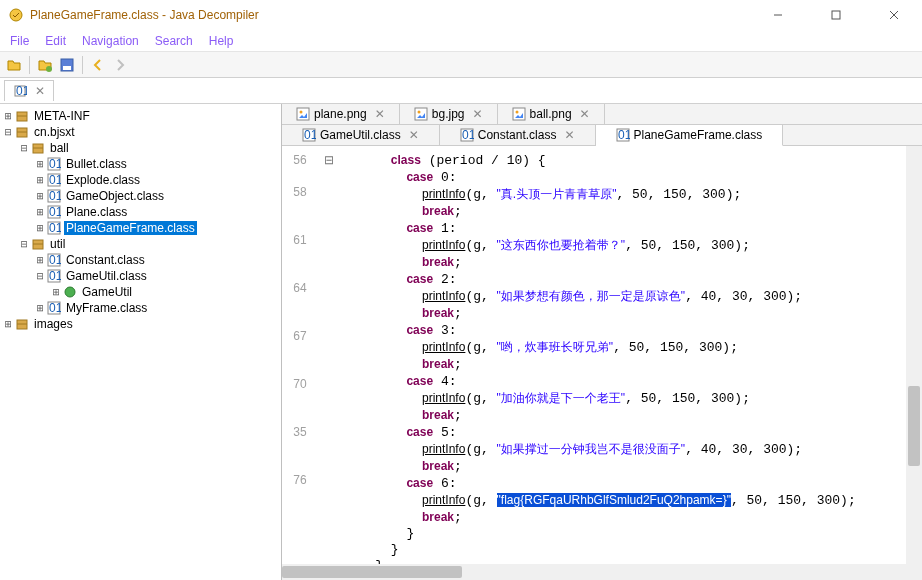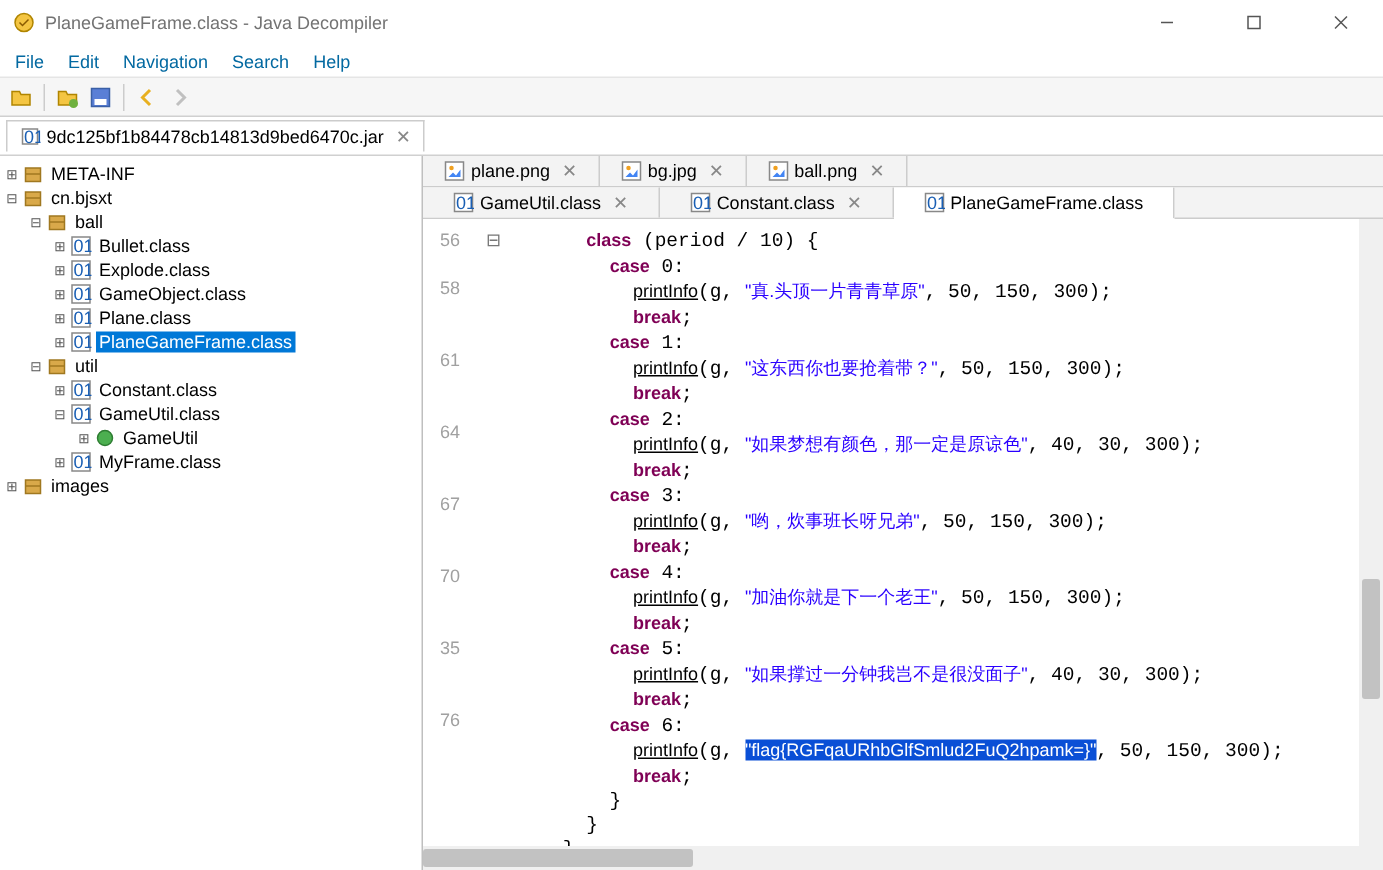--- a/index.html
+++ b/index.html
@@ -1,23 +1,23 @@
 <!DOCTYPE html>
 <html><head>
 <meta charset="utf-8">
 <style>
 * { margin: 0; padding: 0; box-sizing: border-box; font-family: "Segoe UI", Tahoma, sans-serif; font-size: 12px; }
 body { background: #fff; width: 922px; height: 580px; overflow: hidden; }
 .titlebar { height: 30px; display: flex; align-items: center; padding: 0 8px; background: #fff; }
 .titlebar .icon { width: 16px; height: 16px; margin-right: 6px; }
-.titlebar .title { color: #737373; flex: 1; }
+.titlebar .title { color: #a16207; flex: 1; }
 .titlebar .winbtns { display: flex; gap: 18px; }
 .titlebar .winbtn { width: 40px; height: 20px; display: flex; align-items: center; justify-content: center; color: #555; }
 .menubar { height: 22px; display: flex; align-items: center; padding: 0 4px; gap: 4px; border-bottom: 1px solid #e5e5e5; }
-.menubar span { padding: 2px 6px; color: #0369a1; }
+.menubar span { padding: 2px 6px; color: #8b5cf6; }
 .toolbar { height: 26px; display: flex; align-items: center; padding: 0 4px; gap: 2px; border-bottom: 1px solid #d0d0d0; background: #f6f6f6; }
 .toolbar .tbtn { width: 20px; height: 20px; display: flex; align-items: center; justify-content: center; }
 .toolbar .sep { width: 1px; height: 18px; background: #ccc; margin: 0 3px; }
 .filetab-bar { height: 26px; display: flex; align-items: center; padding: 0 4px; border-bottom: 1px solid #d0d0d0; }
 .filetab { display: flex; align-items: center; gap: 4px; padding: 3px 8px; background: #fff; border: 1px solid #ccc; border-bottom: none; font-family: Consolas, monospace; }
 .filetab .close-x { color: #888; margin-left: 4px; }
 .main { display: flex; height: calc(580px - 30px - 22px - 26px - 26px); }
 .tree-pane { width: 282px; border-right: 1px solid #bfbfbf; padding: 4px 2px; overflow: hidden; font-family: Consolas, "Courier New", monospace; font-size: 13px; }
 .tree-row { display: flex; align-items: center; height: 16px; white-space: nowrap; }
 .tree-row.selected .label { background: #0078d7; color: #fff; }
@@ -121,21 +121,20 @@
 </div>
 
 <div class="filetab-bar">
   <div class="filetab">
     <span>
         <svg width="14" height="14">
           <rect x="2" y="2" width="10" height="10" fill="#fff" stroke="#888"></rect>
           <text x="3" y="11" font-size="6" fill="#1a5fb4">010</text>
         </svg>
       </span>
-    <span>9dc125bf1b84478cb14813d9bed6470c.jar</span>
     <span class="close-x">✕</span>
   </div>
 </div>
 
 <div class="main">
 
   <div class="tree-pane" id="tree-pane">
       <div class="tree-row">
         <span class="ind" style="width:0px"></span>
         <span class="exp">⊞</span>

